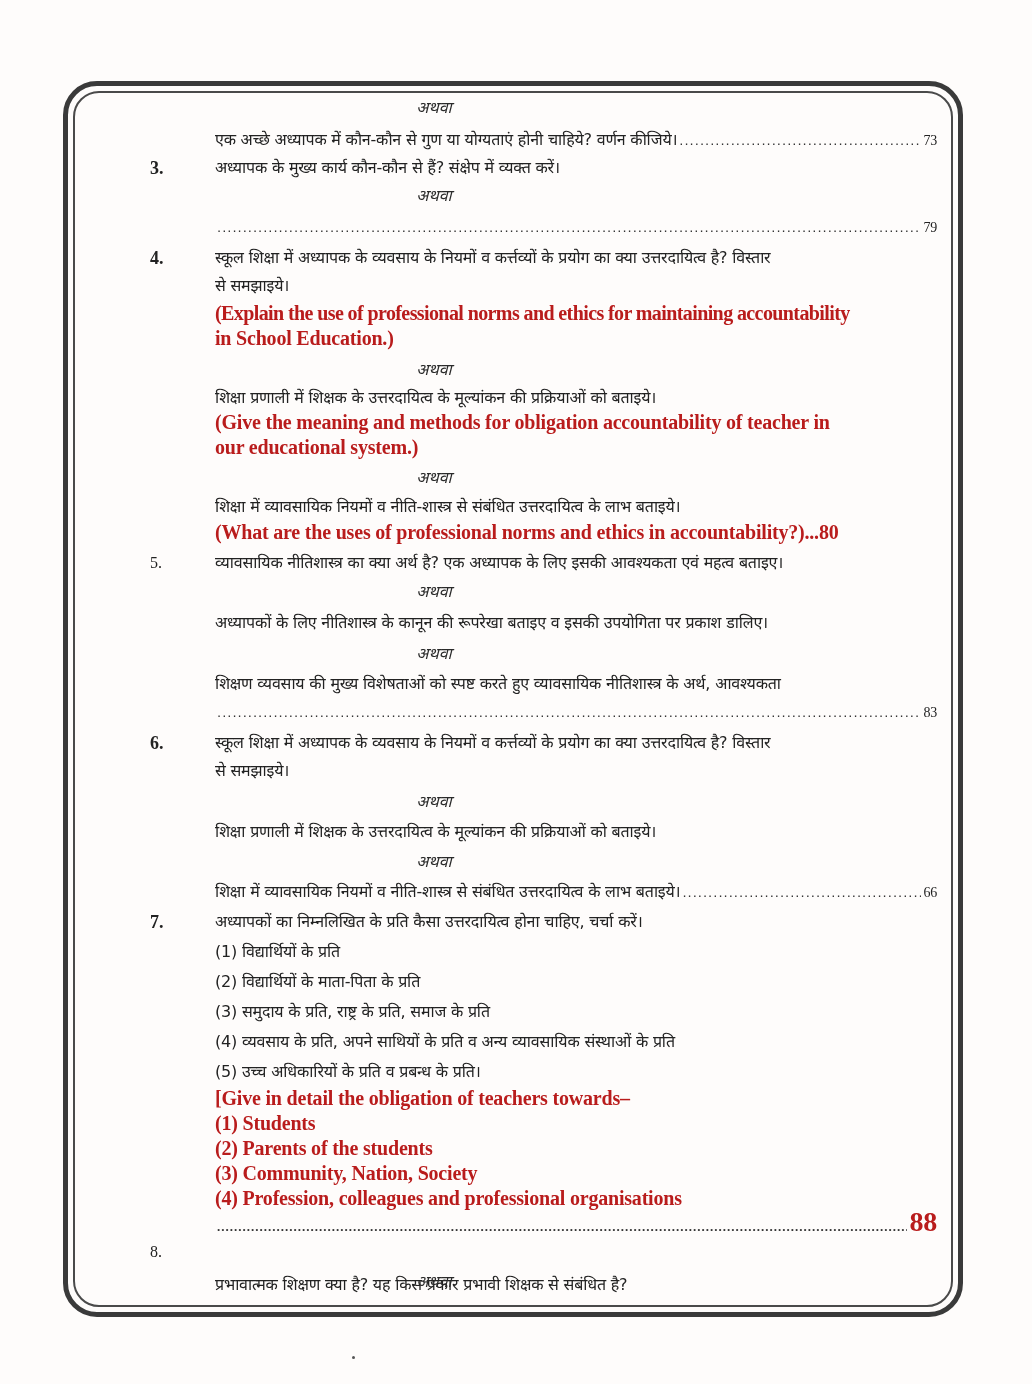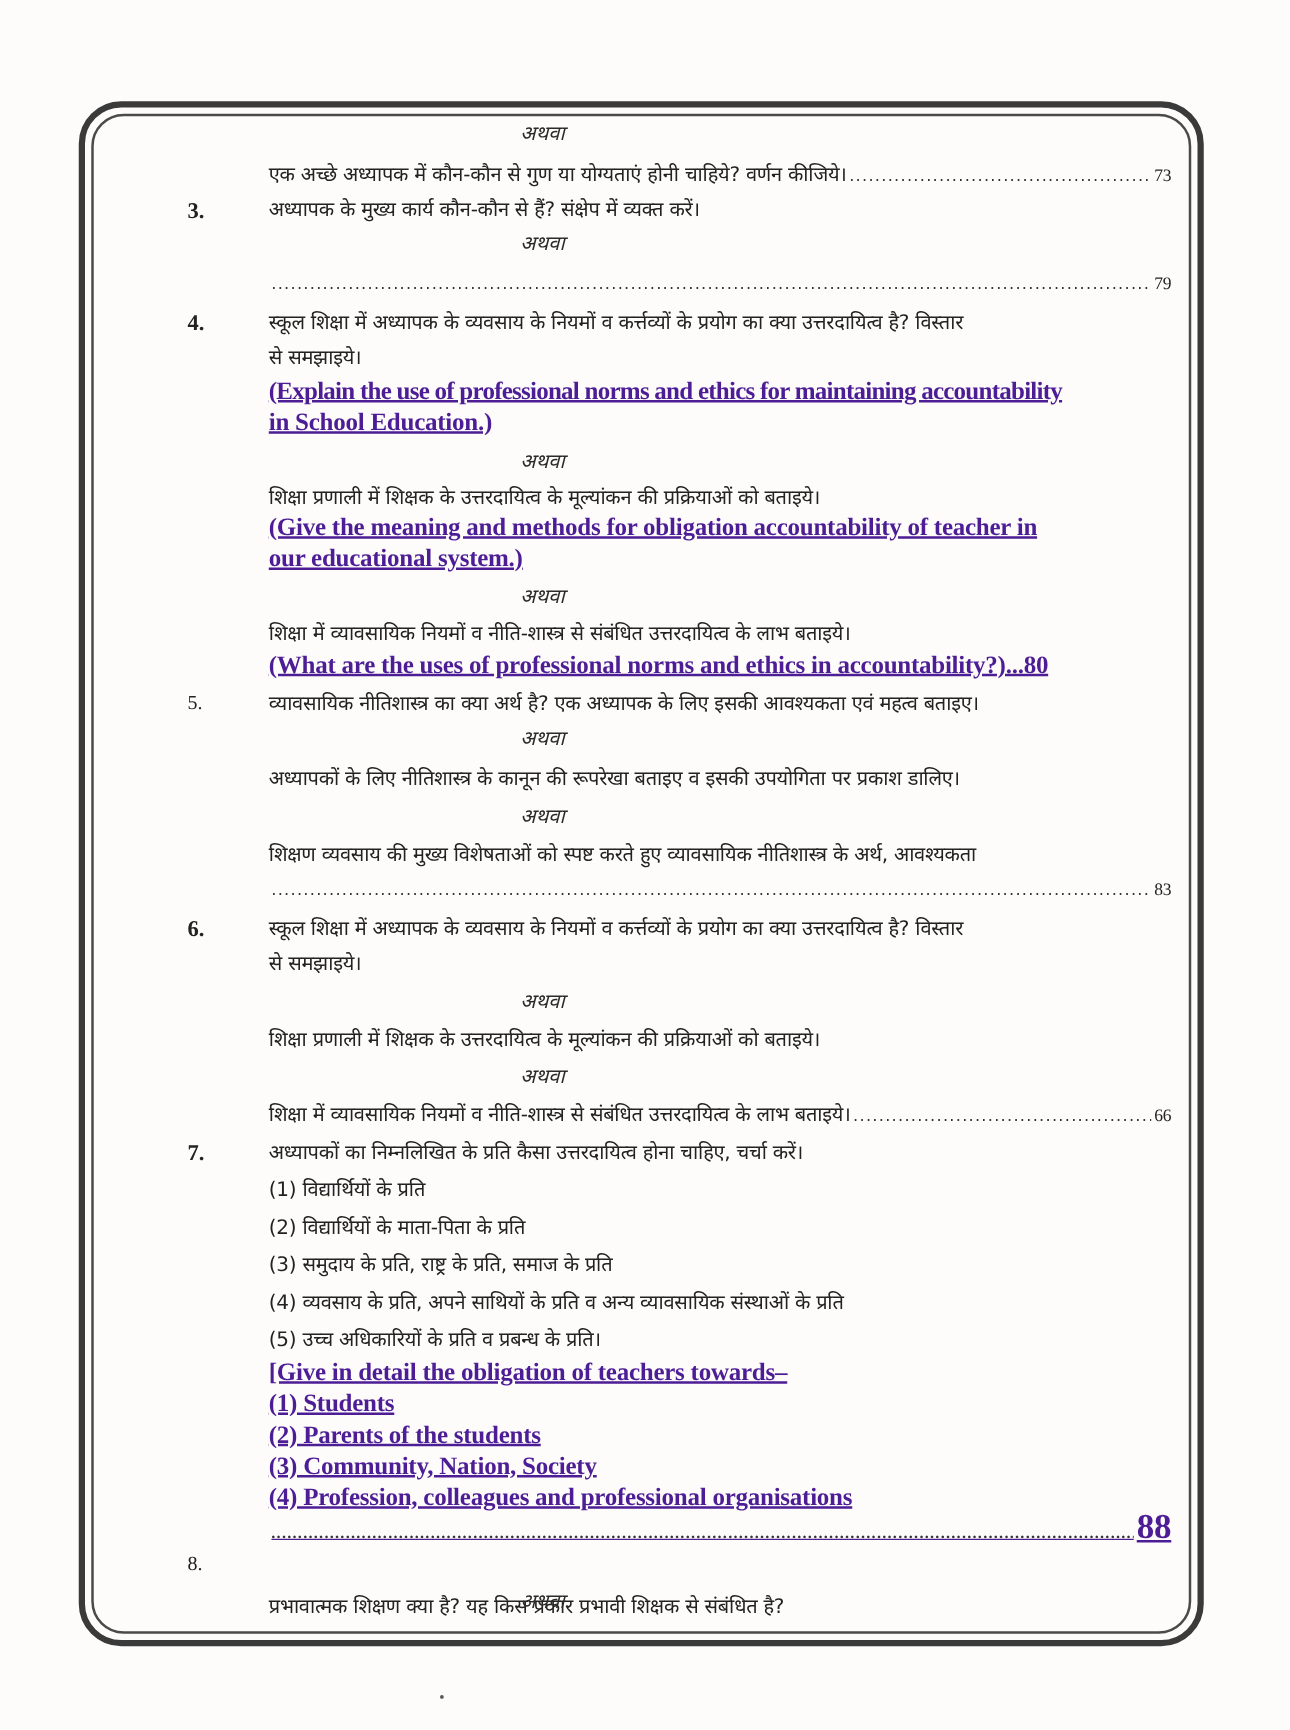--- a/index.html
+++ b/index.html
@@ -14,21 +14,21 @@
   }
   .frame-inner {
     position: absolute; left: 73px; top: 91px; width: 876px; height: 1212px;
     border: 2px solid #4a4a4a; border-radius: 26px;
   }
   .line {
     position: absolute; left: 203px; width: 722px; white-space: nowrap;
     font-size: 17px; line-height: 24px; transform: translateY(-12px); margin-left: 12px;
   }
   .line.hi { font-family: "DejaVu Sans", sans-serif; font-size: 16px; letter-spacing: -0.2px; }
-  .line.en { font-family: "Liberation Serif", serif; font-size: 20px; color: #4c1d95; text-decoration: underline; }
+  .line.en { font-family: "Liberation Serif", serif; font-size: 20px; color: #b91c1c; }
   .line.en.bold-ish { font-weight: bold; letter-spacing: -0.6px; }
   .line.en.semi { font-weight: bold; letter-spacing: -0.2px; }
   .athva {
     position: absolute; left: 0; width: 868px; text-align: center;
     font-style: italic; font-size: 16px; transform: translateY(-12px); line-height: 24px;
     color: #2a2a2a;
     font-family: Liberation Serif, serif;
   }
   .qnum {
     position: absolute; left: 150px; font-family: "Liberation Serif", serif;

